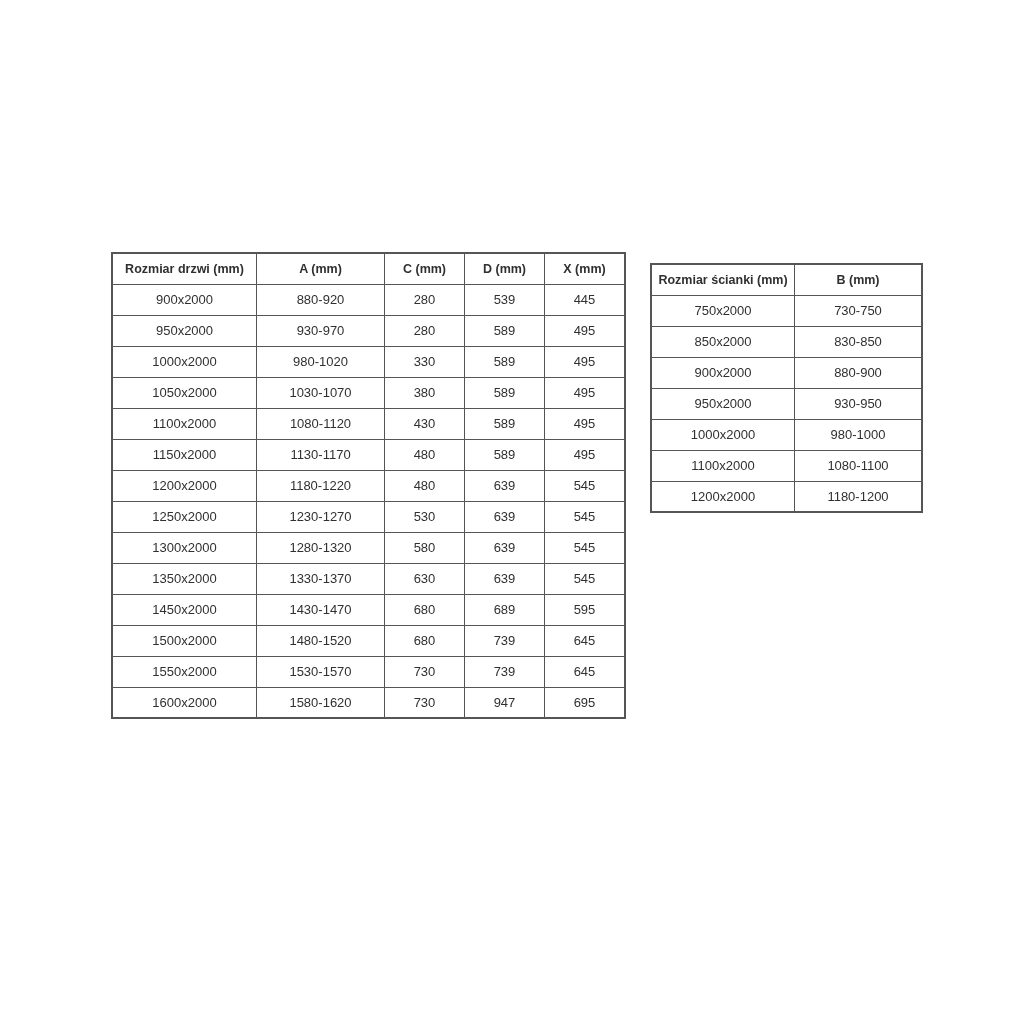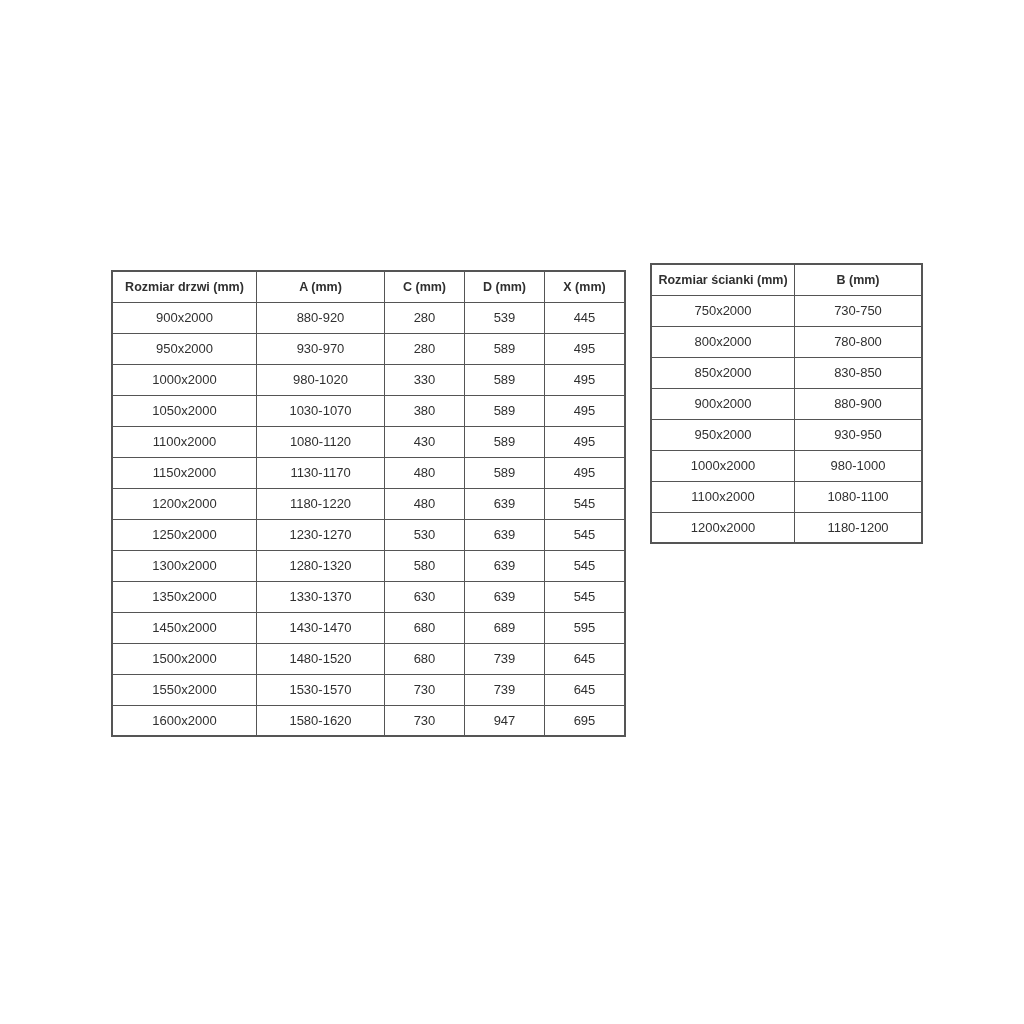--- a/index.html
+++ b/index.html
@@ -37,21 +37,21 @@
   table.spec-table th {
     font-weight: bold;
     font-size: 12.5px;
   }
   table.spec-table tr {
     height: 31px;
   }
   
   #door-table {
     left: 111px;
-    top: 270px;
+    top: 252px;
     width: 487px;
     border-radius: 24px;
   }
   #door-table .c0 { width: 139px; }
   #door-table .c1 { width: 123px; }
   #door-table .c2 { width: 75px; }
   #door-table .c3 { width: 75px; }
   #door-table .c4 { width: 75px; margin-left: 16px; }
   
   #wall-table {
@@ -184,24 +184,20 @@
           <th class="c0">Rozmiar ścianki (mm)</th>
           <th class="c1">B (mm)</th>
         </tr>
       </thead>
       <tbody>
         <tr>
           <td class="c0">750x2000</td>
           <td class="c1">730-750</td>
         </tr>
         <tr>
-          <td class="c0">800x2000</td>
-          <td class="c1">780-800</td>
-        </tr>
-        <tr>
           <td class="c0">850x2000</td>
           <td class="c1">830-850</td>
         </tr>
         <tr>
           <td class="c0">900x2000</td>
           <td class="c1">880-900</td>
         </tr>
         <tr>
           <td class="c0">950x2000</td>
           <td class="c1">930-950</td>

